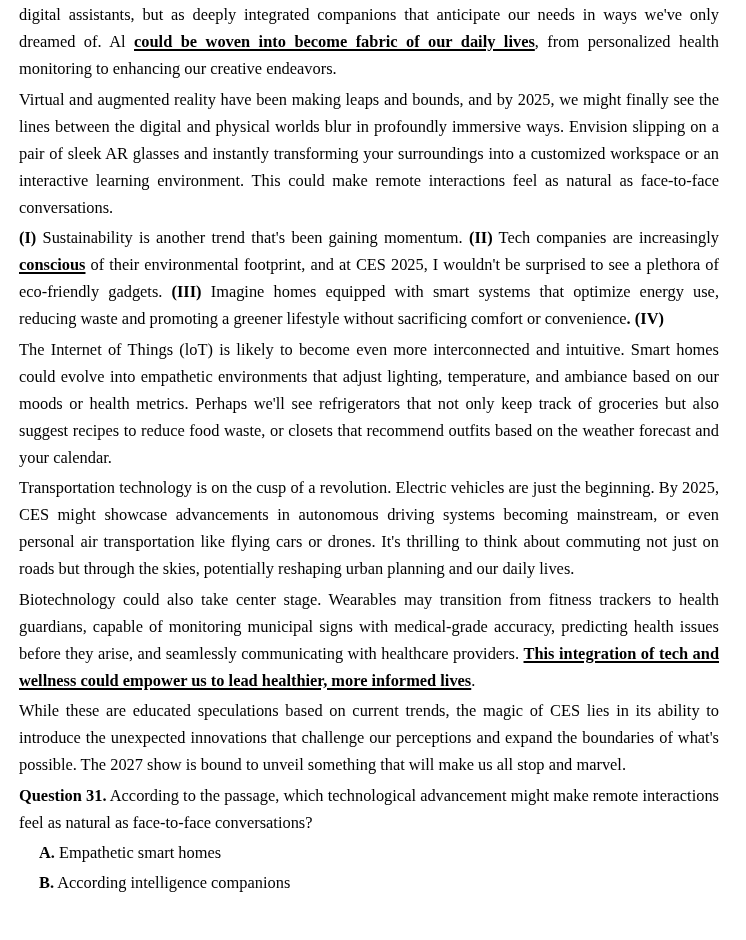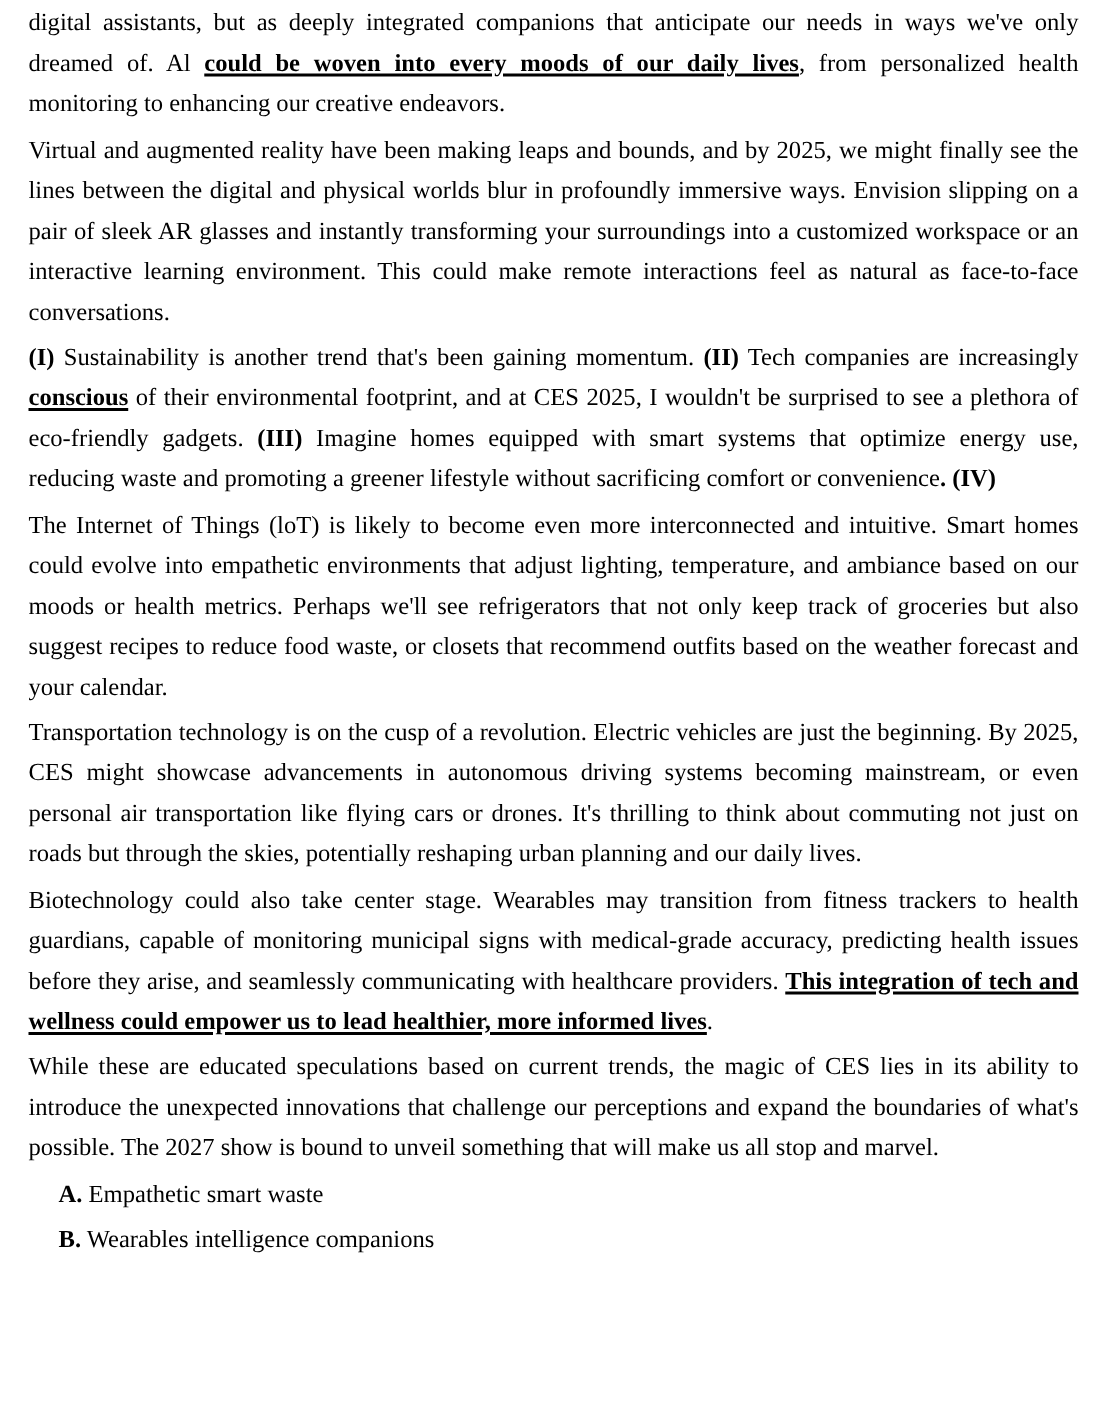--- a/index.html
+++ b/index.html
@@ -38,32 +38,33 @@
   .option {
     margin: 0 0 3px 20px;
     text-align: left;
   }
 </style>
 </head>
 <body>
 
 <div class="page">
 
-  <p><span>digital assistants, but as deeply integrated companions that anticipate our needs in ways we've only dreamed of. Al </span><span class="u-bold">could be woven into every moods of our daily lives</span><span>, from personalized health monitoring to enhancing our creative endeavors.</span></p>
+  <p><span>digital assistants, but as deeply integrated companions that anticipate our needs in ways we've only dreamed of. Al </span><span class="u-bold">could be woven into become fabric of our daily lives</span><span>, from personalized health monitoring to enhancing our creative endeavors.</span></p>
 
   <p>Virtual and augmented reality have been making leaps and bounds, and by 2025, we might finally see the lines between the digital and physical worlds blur in profoundly immersive ways. Envision slipping on a pair of sleek AR glasses and instantly transforming your surroundings into a customized workspace or an interactive learning environment. This could make remote interactions feel as natural as face-to-face conversations.</p>
 
   <p><span class="b">(I)</span><span> Sustainability is another trend that's been gaining momentum. </span><span class="b">(II)</span><span> Tech companies are increasingly </span><span class="u-bold">conscious</span><span> of their environmental footprint, and at CES 2025, I wouldn't be surprised to see a plethora of eco-friendly gadgets. </span><span class="b">(III)</span><span> Imagine homes equipped with smart systems that optimize energy use, reducing waste and promoting a greener lifestyle without sacrificing comfort or convenience</span><span class="b">. (IV)</span></p>
 
   <p>The Internet of Things (loT) is likely to become even more interconnected and intuitive. Smart homes could evolve into empathetic environments that adjust lighting, temperature, and ambiance based on our moods or health metrics. Perhaps we'll see refrigerators that not only keep track of groceries but also suggest recipes to reduce food waste, or closets that recommend outfits based on the weather forecast and your calendar.</p>
 
   <p>Transportation technology is on the cusp of a revolution. Electric vehicles are just the beginning. By 2025, CES might showcase advancements in autonomous driving systems becoming mainstream, or even personal air transportation like flying cars or drones. It's thrilling to think about commuting not just on roads but through the skies, potentially reshaping urban planning and our daily lives.</p>
 
   <p><span>Biotechnology could also take center stage. Wearables may transition from fitness trackers to health guardians, capable of monitoring municipal signs with medical-grade accuracy, predicting health issues before they arise, and seamlessly communicating with healthcare providers. </span><span class="u-bold">This integration of tech and wellness could empower us to lead healthier, more informed lives</span><span>.</span></p>
 
   <p>While these are educated speculations based on current trends, the magic of CES lies in its ability to introduce the unexpected innovations that challenge our perceptions and expand the boundaries of what's possible. The 2027 show is bound to unveil something that will make us all stop and marvel.</p>
 
+  <p class="question"><span class="b">Question 31.</span><span> According to the passage, which technological advancement might make remote interactions feel as natural as face-to-face conversations?</span></p>
 
-  <p class="option"><span class="b">A.</span><span> Empathetic smart waste</span></p>
+  <p class="option"><span class="b">A.</span><span> Empathetic smart homes</span></p>
 
-  <p class="option"><span class="b">B.</span><span> Wearables intelligence companions</span></p>
+  <p class="option"><span class="b">B.</span><span> According intelligence companions</span></p>
 
 </div>
 
 </body></html>

